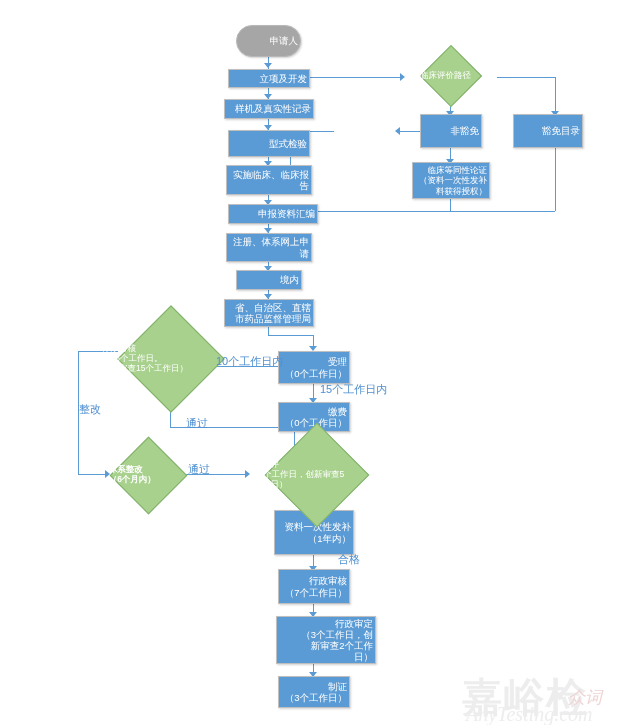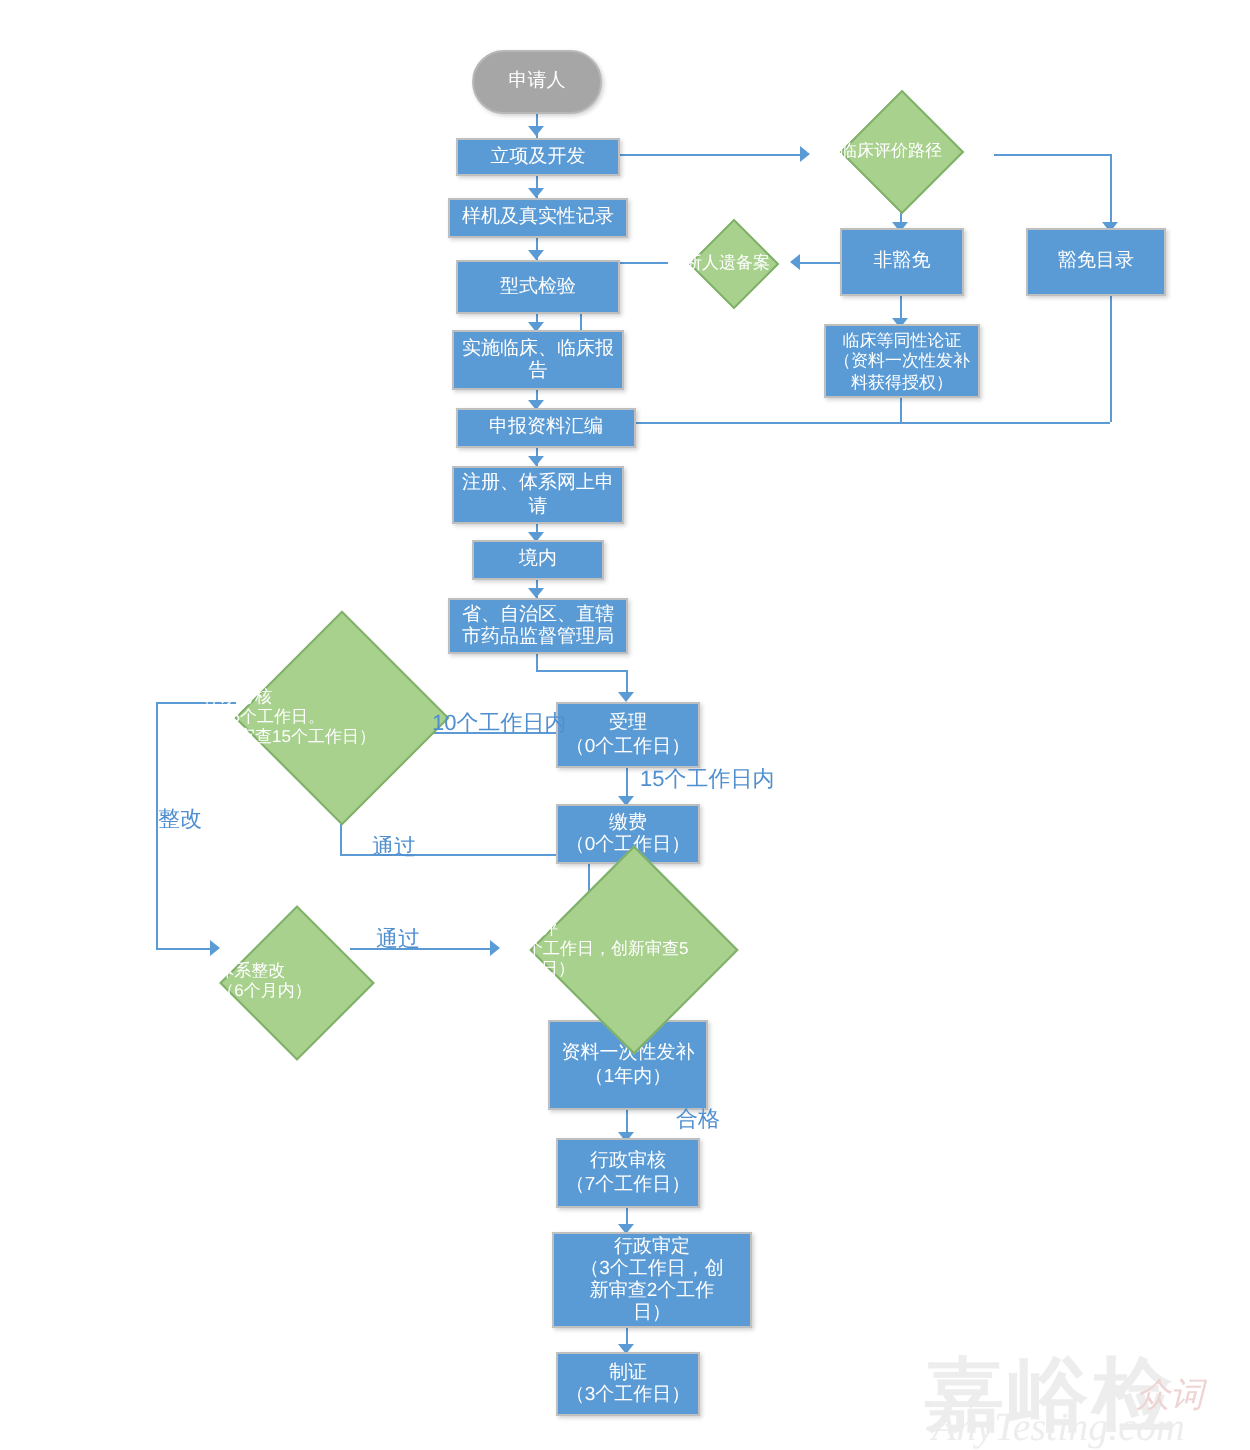--- a/index.html
+++ b/index.html
@@ -26,20 +26,21 @@
     text-align:center;
     color:#ffffff;
     line-height:1.18;
     z-index:3;
   }
   .node .txt{
     display:block;
     width:100%;
     padding:0 2px;
     white-space:pre-line;
+    text-align:right;
   }
 
   
   .proc{
     background:#5b9bd5;
     border:1px solid #bfbfbf;
     box-shadow:1px 1px 2px rgba(0,0,0,0.18);
     font-size:9.5px;
   }
   
@@ -341,37 +342,31 @@
 料获得授权）</span>
   </div>
 
   <div class="dec" style="left:403px;top:54px;width:94px;height:42px;">
     <div class="dia" style="left:26px;top:0px;width:42px;height:42px;"></div>
     <div class="dec-wrap">
       <span class="lbl" style="font-size:8.5px;width:100%;">判断临床评价路径</span>
     </div>
   </div>
 
-  <div class="dec" style="left:334px;top:110px;width:64px;height:42px;">
-    <div class="dia" style="left:17px;top:6px;width:30px;height:30px;"></div>
-    <div class="dec-wrap">
-      <span class="lbl" style="font-size:8.5px;width:112%;">判断人遗备案</span>
-    </div>
-  </div>
 
   <div class="dec" style="left:102px;top:332px;width:136px;height:52px;">
     <div class="dia" style="left:31px;top:-11px;width:74px;height:74px;"></div>
     <div class="dec-wrap">
       <span class="lbl" style="font-size:8.5px;width:102%;">体系考核
 （25个工作日。
 创新审查15个工作日）</span>
     </div>
   </div>
 
-  <div class="dec" style="left:107px;top:468px;width:82px;height:44px;">
+  <div class="dec" style="left:107px;top:452px;width:82px;height:44px;font-weight:bold;">
     <div class="dia" style="left:14px;top:-4px;width:53px;height:53px;"></div>
     <div class="dec-wrap">
       <span class="lbl" style="font-size:8.5px;width:96%;">体系整改
 （6个月内）</span>
     </div>
   </div>
 
   <div class="dec" style="left:245px;top:450px;width:142px;height:48px;">
     <div class="dia" style="left:35px;top:-12px;width:72px;height:72px;"></div>
     <div class="dec-wrap">

